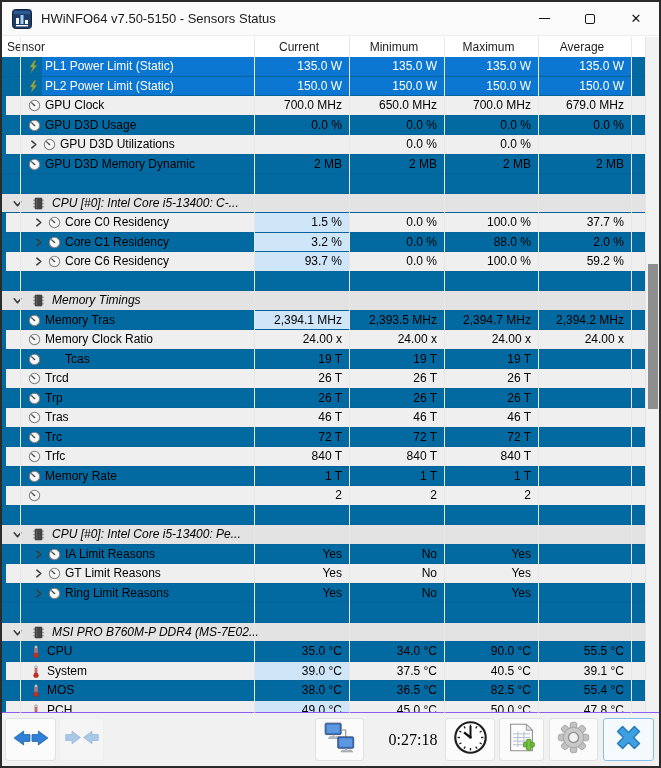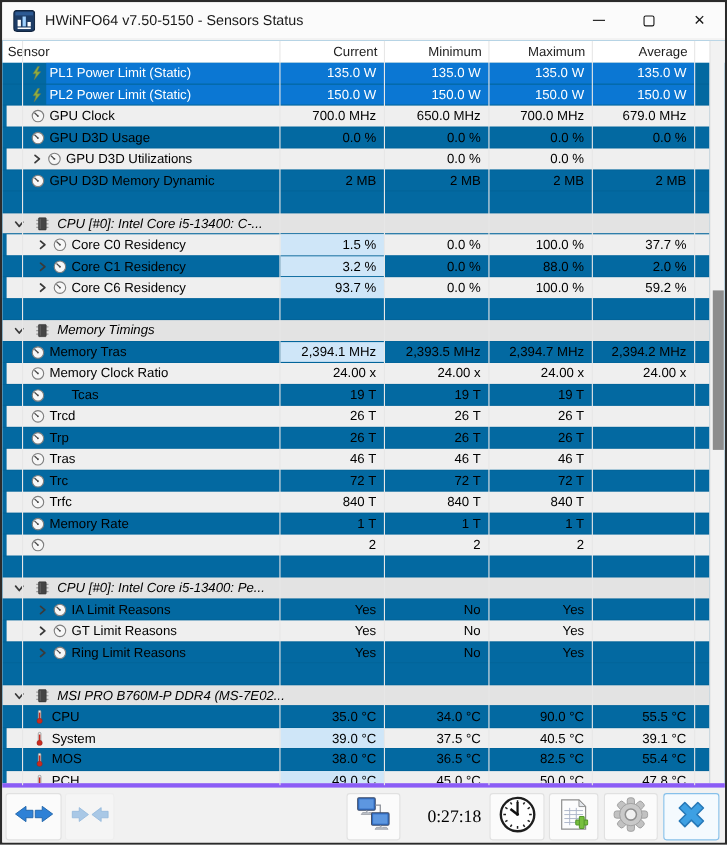--- a/index.html
+++ b/index.html
@@ -17,21 +17,21 @@
   .title{margin-left:9px;font-size:13px;color:#1a1a1a;white-space:nowrap;}
   .wctrls{margin-left:auto;display:flex;height:100%;}
   .wbtn{width:46px;height:100%;display:flex;align-items:center;justify-content:center;cursor:default;}
   .glyph-min{display:block;width:11px;height:1px;background:#161616;}
   .glyph-max{display:block;width:10px;height:10px;border:1px solid #161616;border-radius:2px;}
   .glyph-x{font-size:13px;color:#161616;line-height:1;}
   
   .table{position:absolute;top:35px;left:0;right:0;height:677px;background:#0369a1;overflow:hidden;}
   .thead{position:absolute;top:0;left:0;right:0;height:20px;background:#fff;}
   .th{position:absolute;top:0;height:20px;line-height:20px;font-size:12px;color:#1c1c1c;
-      text-align:right;padding-right:7px;white-space:nowrap;}
+      text-align:center;padding-right:7px;white-space:nowrap;}
   .th-sensor{left:5px;text-align:left;padding:0;}
   .rows{position:absolute;top:20px;left:0;right:0;bottom:0;overflow:hidden;}
   .row{position:relative;height:19.5px;border-bottom:1px solid rgba(0,0,0,0.045);}
   .stripebg{position:absolute;left:4px;right:14px;top:0;bottom:0;background:#efefef;}
   .sectionbg{position:absolute;left:0;right:14px;top:0;bottom:0;background:#e3e3e3;}
   .selbg{position:absolute;left:40px;width:590px;top:0;bottom:0;background:#0b77d3;}
   .lbl{position:absolute;top:0;height:100%;line-height:18.5px;font-size:12px;white-space:nowrap;color:#000;}
   .row.sel .lbl, .row.sel .cell{color:#fff;}
   .italic{font-style:italic;}
   .cell{position:absolute;top:0;height:100%;line-height:18.5px;font-size:12px;
@@ -39,21 +39,21 @@
   .c-cur{left:253px;width:95px;}
   .c-min{left:348px;width:95px;}
   .c-max{left:443px;width:94px;}
   .c-avg{left:537px;width:93px;}
   .hl{background:#cfe6f8;}
   .icn{position:absolute;display:inline-flex;}
   .vline{position:absolute;top:0;height:677px;width:1px;background:#e7e7e7;z-index:3;pointer-events:none;}
   .vscroll{position:absolute;top:0;right:0;width:14px;height:677px;background:#f2f2f2;border-left:1px solid #e4e4e4;}
   .thumb{position:absolute;left:2px;width:10px;top:227px;height:145px;background:#8d8d8d;}
   
-  .toolbar{position:absolute;left:0;right:0;bottom:0;height:54px;background:#f1f1f1;border-top:4px solid #8b5cf6;}
+  .toolbar{position:absolute;left:0;right:0;bottom:0;height:54px;background:#f1f1f1;border-top:1px solid #8b5cf6;}
   .tbtn{position:absolute;top:5px;height:43px;background:#fbfbfb;border:1px solid #e1e1e1;
         border-radius:3px;display:flex;align-items:center;justify-content:center;}
   .tbtn.flat{background:#f5f5f5;border-color:#eeeeee;}
   .tbtn.hilite{border:1px solid #86c0ea;background:#f4fafe;}
   .time{position:absolute;top:0;height:54px;left:382px;width:58px;display:flex;align-items:center;
         justify-content:center;font-family:"Liberation Serif","DejaVu Serif",serif;font-size:16px;color:#000;}
 </style>
 </head>
 <body>
 

